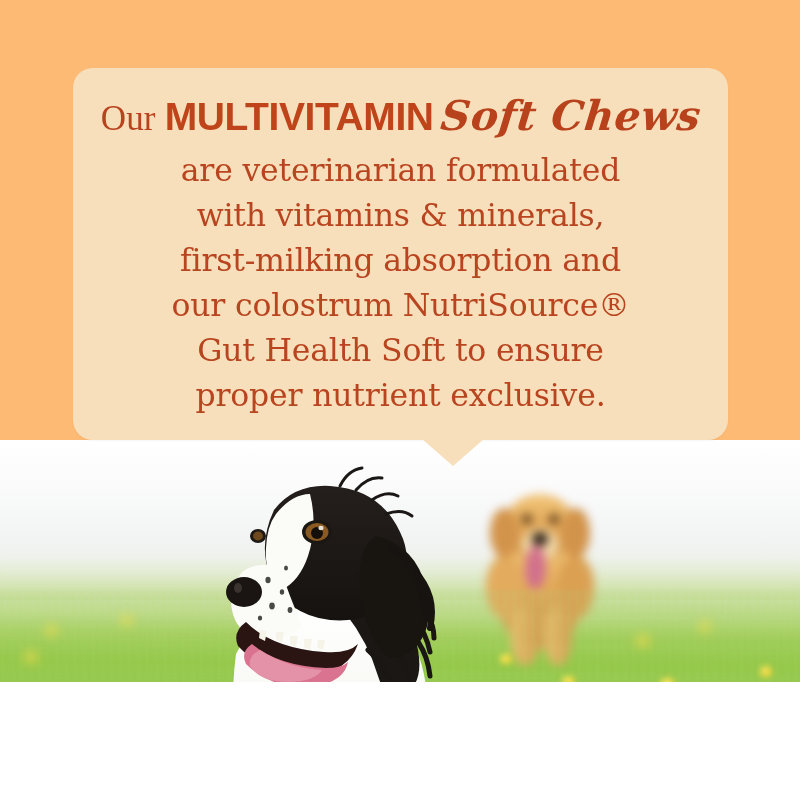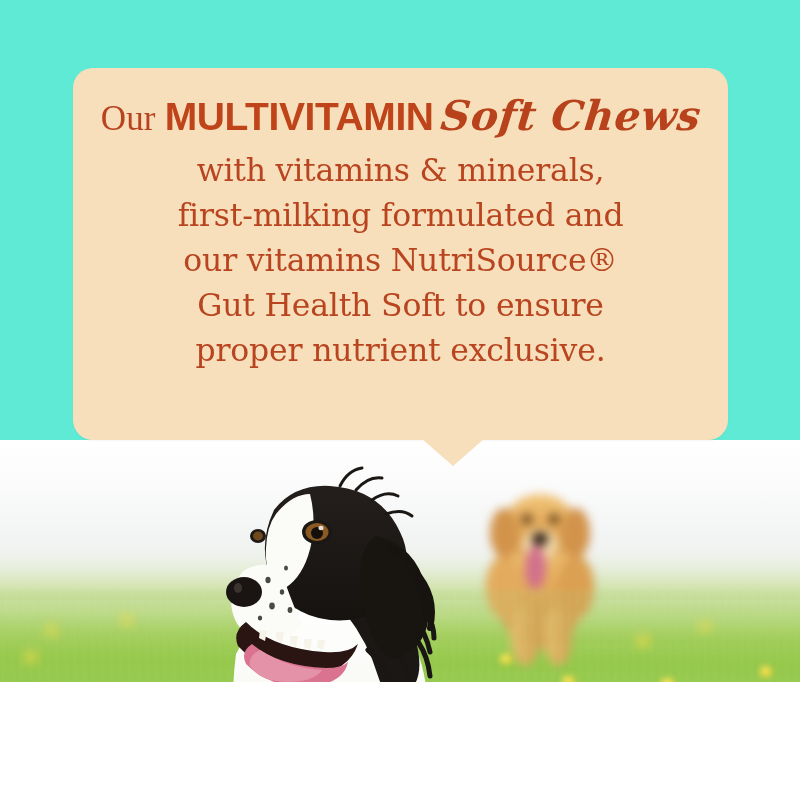--- a/index.html
+++ b/index.html
@@ -8,21 +8,21 @@
     background: #ffffff;
   }
   body {
     font-family: "Liberation Serif", serif;
   }
   #stage {
     position: relative;
     width: 800px;
     height: 682px;
     overflow: hidden;
-    background: #5eead4;
+    background: #fdba74;
   }
 
   
   .photo {
     position: absolute;
     left: 0;
     top: 440px;
     width: 800px;
     height: 360px;
     overflow: hidden;
@@ -410,21 +410,22 @@
 
   <div class="callout-inner">
 
     <div class="headline">
       <span class="h-our">Our</span>
       <span class="h-strong">MULTIVITAMIN</span>
       <span class="h-script">Soft Chews</span>
     </div>
 
     <div class="body-lines">
+      <div>are veterinarian formulated</div>
       <div>with vitamins &amp; minerals,</div>
-      <div>first-milking formulated and</div>
-      <div>our vitamins NutriSource®</div>
+      <div>first-milking absorption and</div>
+      <div>our colostrum NutriSource®</div>
       <div>Gut Health Soft to ensure</div>
       <div>proper nutrient exclusive.</div>
     </div>
   </div>
 
 </div>
 
 </body></html>

